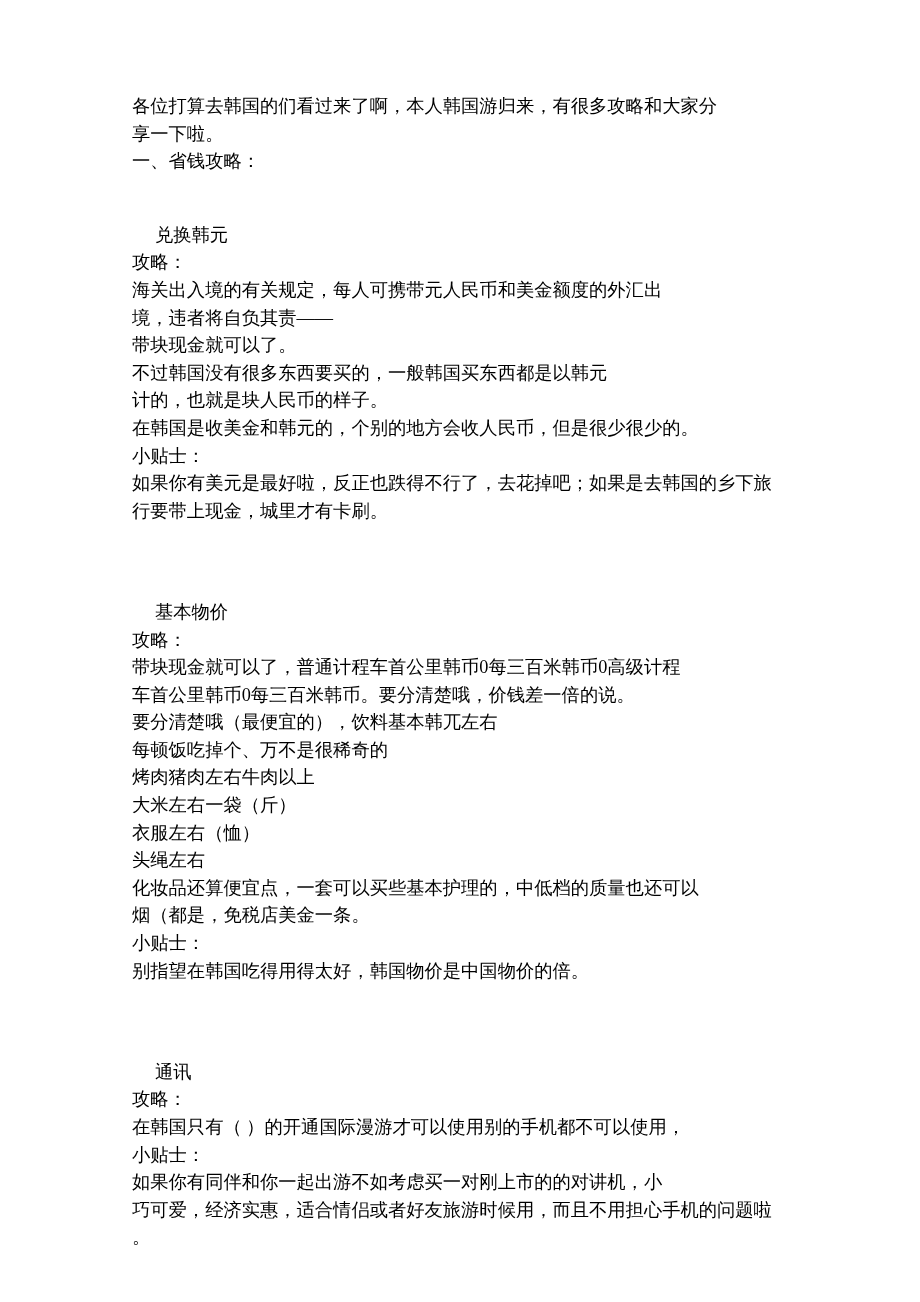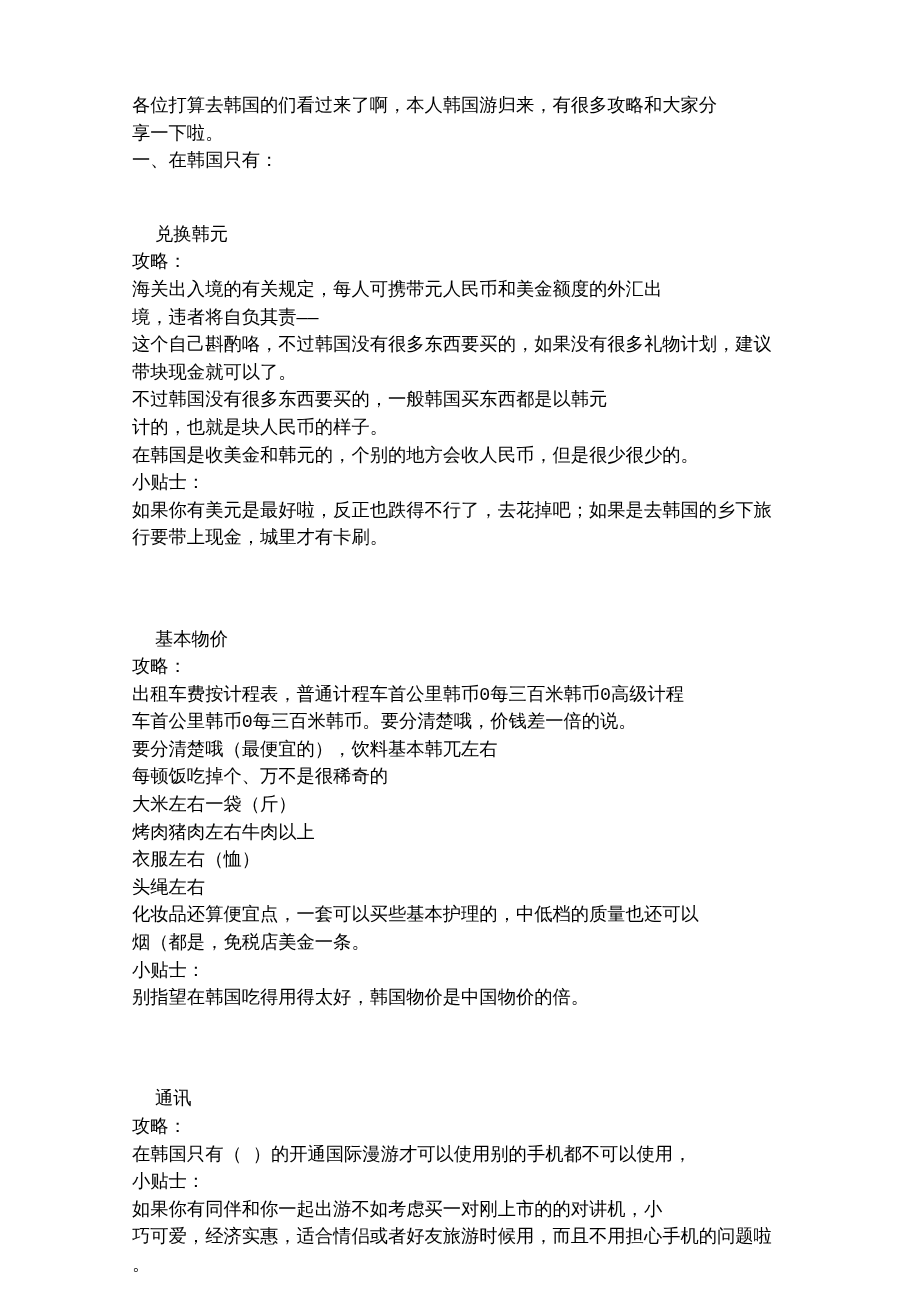--- a/index.html
+++ b/index.html
@@ -12,21 +12,21 @@
     width: 920px;
     height: 1302px;
     background: #ffffff;
     overflow: hidden;
   }
   .text-block {
     position: absolute;
     left: 132px;
     top: 93px;
     width: 720px;
-    font-family: Liberation Mono, monospace;
+    font-family: Liberation Serif, serif;
     font-size: 18.3px;
     line-height: 27.6px;
     color: #000000;
   }
   .line {
     height: 27.6px;
     white-space: pre;
     font-weight: 400;
   }
   .section-title {
@@ -37,42 +37,41 @@
     height: 27.6px;
   }
 </style>
 </head>
 <body>
 
 <div class="page">
   <div class="text-block" id="doc-root">
       <div class="line">各位打算去韩国的们看过来了啊，本人韩国游归来，有很多攻略和大家分</div>
       <div class="line">享一下啦。</div>
-      <div class="line">一、在韩国只有：</div>
+      <div class="line">一、省钱攻略：</div>
       <div class="line section-title">兑换韩元</div>
       <div class="line">攻略：</div>
       <div class="line">海关出入境的有关规定，每人可携带元人民币和美金额度的外汇出</div>
       <div class="line">境，违者将自负其责——</div>
-      <div class="line">这个自己斟酌咯，不过韩国没有很多东西要买的，如果没有很多礼物计划，建议</div>
       <div class="line">带块现金就可以了。</div>
       <div class="line">不过韩国没有很多东西要买的，一般韩国买东西都是以韩元</div>
       <div class="line">计的，也就是块人民币的样子。</div>
       <div class="line">在韩国是收美金和韩元的，个别的地方会收人民币，但是很少很少的。</div>
       <div class="line">小贴士：</div>
       <div class="line">如果你有美元是最好啦，反正也跌得不行了，去花掉吧；如果是去韩国的乡下旅</div>
       <div class="line">行要带上现金，城里才有卡刷。</div>
       <div class="line blank">&nbsp;</div>
       <div class="line section-title">基本物价</div>
       <div class="line">攻略：</div>
-      <div class="line">出租车费按计程表，普通计程车首公里韩币0每三百米韩币0高级计程</div>
+      <div class="line">带块现金就可以了，普通计程车首公里韩币0每三百米韩币0高级计程</div>
       <div class="line">车首公里韩币0每三百米韩币。要分清楚哦，价钱差一倍的说。</div>
       <div class="line">要分清楚哦（最便宜的），饮料基本韩兀左右</div>
       <div class="line">每顿饭吃掉个、万不是很稀奇的</div>
+      <div class="line">烤肉猪肉左右牛肉以上</div>
       <div class="line">大米左右一袋（斤）</div>
-      <div class="line">烤肉猪肉左右牛肉以上</div>
       <div class="line">衣服左右（恤）</div>
       <div class="line">头绳左右</div>
       <div class="line">化妆品还算便宜点，一套可以买些基本护理的，中低档的质量也还可以</div>
       <div class="line">烟（都是，免税店美金一条。</div>
       <div class="line">小贴士：</div>
       <div class="line">别指望在韩国吃得用得太好，韩国物价是中国物价的倍。</div>
       <div class="line blank">&nbsp;</div>
       <div class="line section-title">通讯</div>
       <div class="line">攻略：</div>
       <div class="line">在韩国只有（ ）的开通国际漫游才可以使用别的手机都不可以使用，</div>

